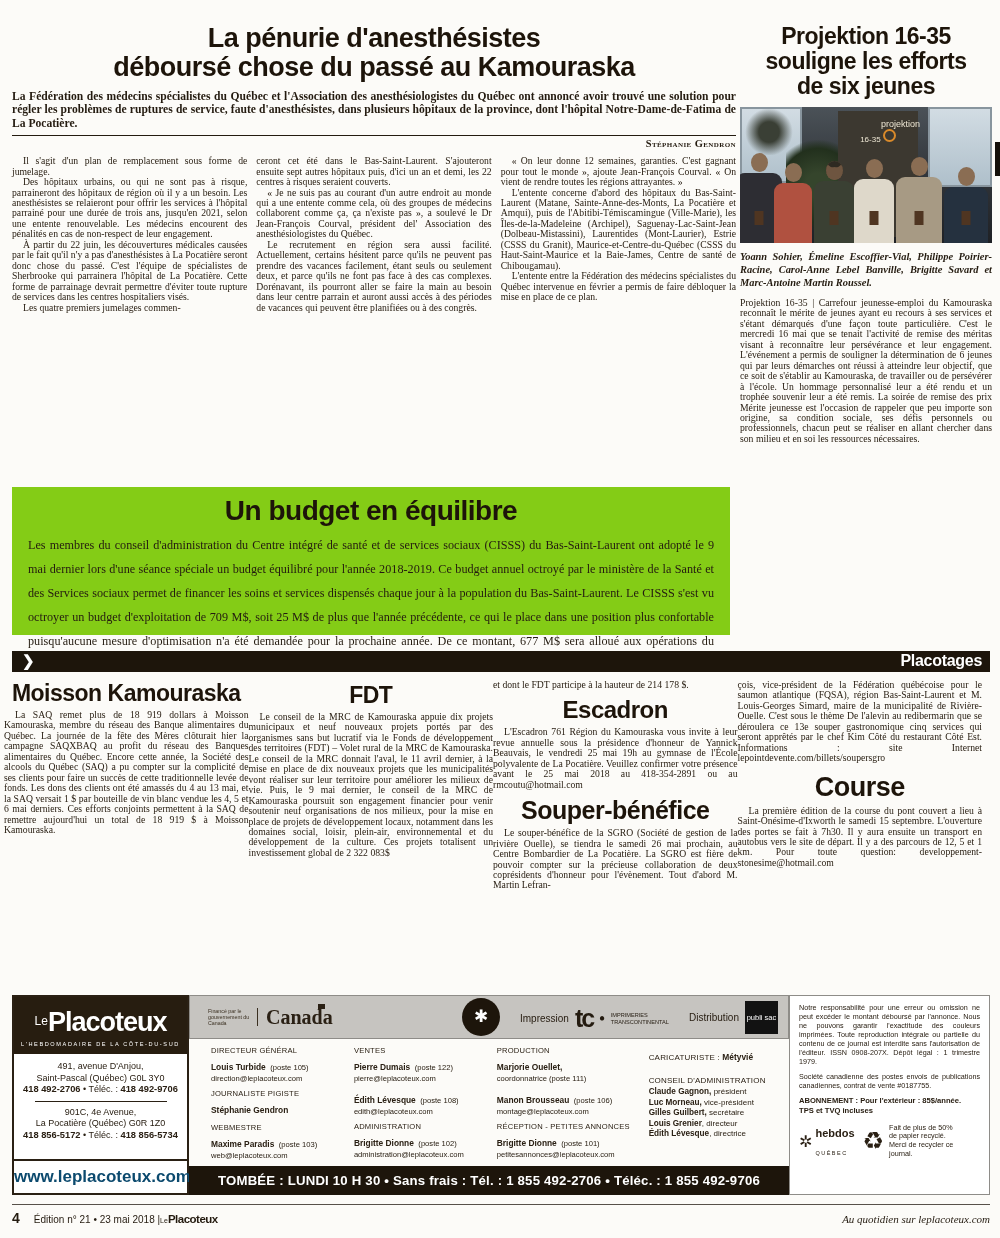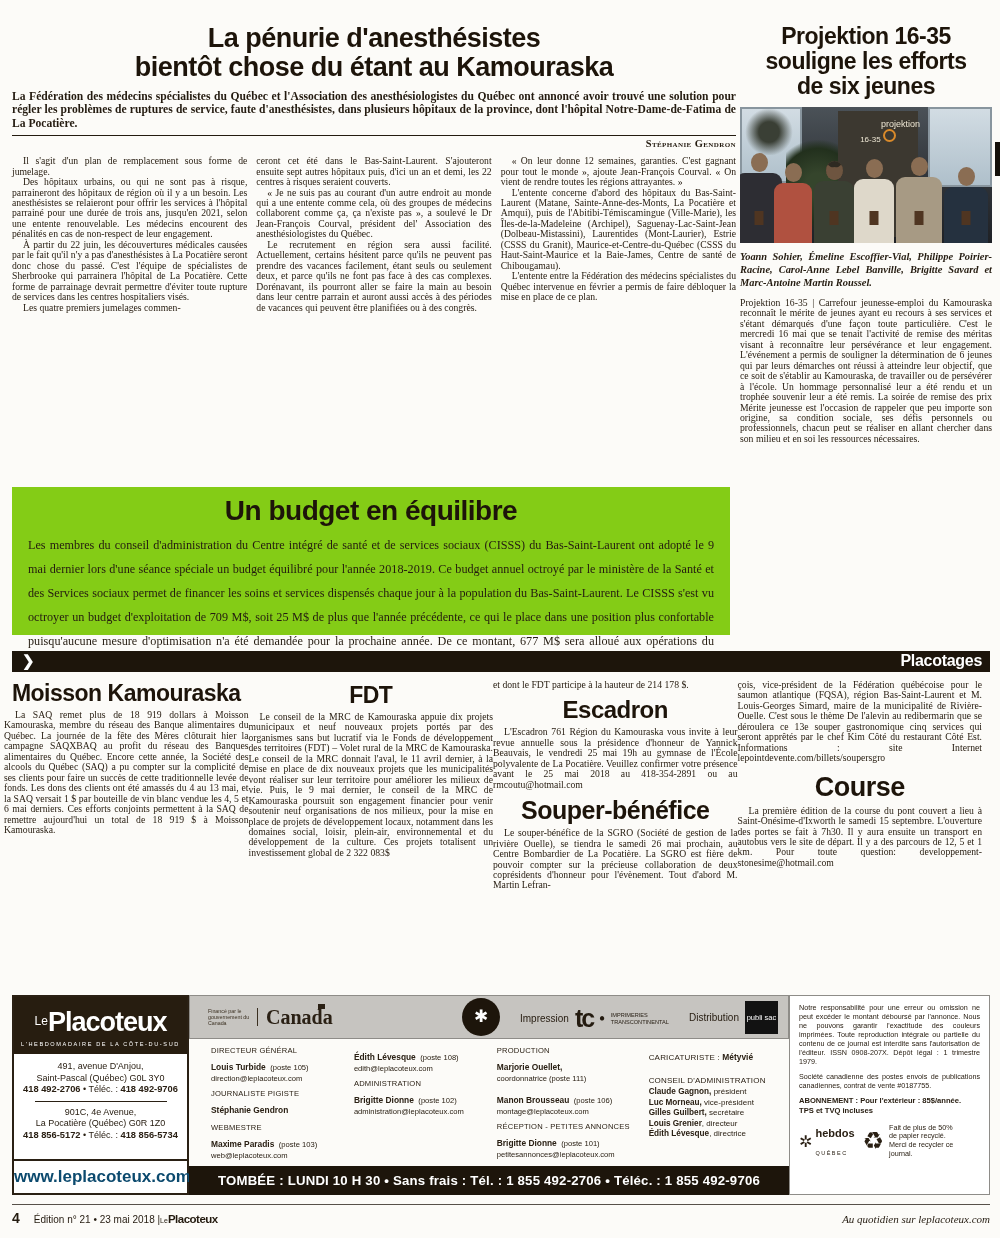--- a/index.html
+++ b/index.html
@@ -107,21 +107,21 @@
 </head>
 <body>
 
 <div class="page">
 
   <div class="regmark"></div>
 
   <section class="main-article">
     <h1 class="main-title">
       <span>La pénurie d'anesthésistes</span><br>
-      <span>bientôt chose du étant au Kamouraska</span>
+      <span>déboursé chose du passé au Kamouraska</span>
     </h1>
     <p class="lede">La Fédération des médecins spécialistes du Québec et l'Association des anesthésiologistes du Québec ont annoncé avoir trouvé une solution pour régler les problèmes de ruptures de service, faute d'anesthésistes, dans plusieurs hôpitaux de la province, dont l'hôpital Notre-Dame-de-Fatima de La Pocatière.</p>
     <div class="rule"></div>
     <div class="byline">Stéphanie Gendron</div>
     <div class="cols bodytxt">
       <div class="col">
         <p class="ind">Il s'agit d'un plan de remplacement sous forme de jumelage.</p>
         <p class="ind">Des hôpitaux urbains, ou qui ne sont pas à risque, parraineront des hôpitaux de région où il y a un besoin. Les anesthésistes se relaieront pour offrir les services à l'hôpital parrainé pour une durée de trois ans, jusqu'en 2021, selon une entente renouvelable. Les médecins encourent des pénalités en cas de non-respect de leur engagement.</p>
         <p class="ind">À partir du 22 juin, les découvertures médicales causées par le fait qu'il n'y a pas d'anesthésistes à La Pocatière seront donc chose du passé. C'est l'équipe de spécialistes de Sherbrooke qui parrainera l'hôpital de La Pocatière. Cette forme de parrainage devrait permettre d'éviter toute rupture de services dans les centres hospitaliers visés.</p>
         <p class="ind">Les quatre premiers jumelages commen-</p>
@@ -268,20 +268,25 @@
             <div><span class="nm">Stéphanie Gendron</span></div>
           </div>
           <div class="entry">
             <div class="role">WEBMESTRE</div>
             <div><span class="nm">Maxime Paradis</span> <span class="nt">(poste 103)</span></div>
             <div class="em">web@leplacoteux.com</div>
           </div>
         </div>
         <div class="scol">
           <div class="entry">
+            <div class="role">VENTES</div>
+            <div><span class="nm">Pierre Dumais</span> <span class="nt">(poste 122)</span></div>
+            <div class="em">pierre@leplacoteux.com</div>
+          </div>
+          <div class="entry">
             <div><span class="nm">Édith Lévesque</span> <span class="nt">(poste 108)</span></div>
             <div class="em">edith@leplacoteux.com</div>
           </div>
           <div class="entry">
             <div class="role">ADMINISTRATION</div>
             <div><span class="nm">Brigitte Dionne</span> <span class="nt">(poste 102)</span></div>
             <div class="em">administration@leplacoteux.com</div>
           </div>
         </div>
         <div class="scol" style="width:160px;">

